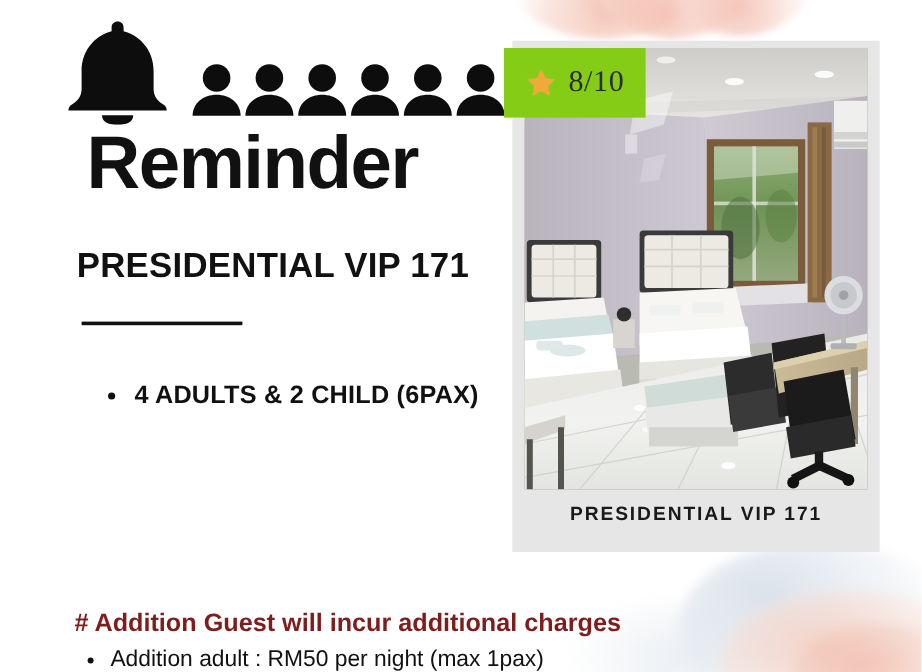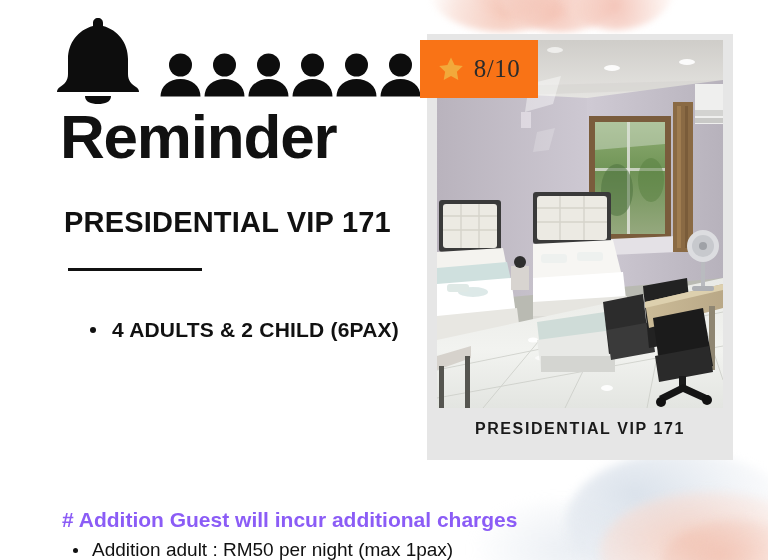--- a/index.html
+++ b/index.html
@@ -93,21 +93,21 @@
     display: flex;
     align-items: flex-end;
     gap: 3px;
     margin-left: 16px;
     margin-bottom: 7px;
   }
   .person-icon { display: block; }
 
   .title-reminder {
     position: absolute;
-    left: 60px; top: 106px;
+    left: 72px; top: 106px;
     font-size: 62px;
     font-weight: 700;
     letter-spacing: -1.2px;
     color: #111111;
     line-height: 1;
     white-space: nowrap;
   }
 
   .subtitle-room {
     position: absolute;
@@ -152,21 +152,21 @@
     background: #111111;
     border-radius: 50%;
   }
 
   
   .note-heading {
     position: absolute;
     left: 62px; top: 508px;
     font-size: 21px;
     font-weight: 700;
-    color: #8b5cf6;
+    color: #7f1d1d;
     letter-spacing: 0px;
     white-space: nowrap;
   }
   .note-list {
     position: absolute;
     left: 62px; top: 538px;
     margin: 0; padding: 0;
     list-style: none;
     width: 470px;
   }
@@ -212,21 +212,21 @@
     font-weight: 700;
     letter-spacing: 1.6px;
     color: #1a1a1a;
   }
 
   
   .rating-badge {
     position: absolute;
     left: 420px; top: 40px;
     width: 118px; height: 58px;
-    background: #f97316;
+    background: #84cc16;
     display: flex;
     align-items: center;
     justify-content: center;
     gap: 10px;
   }
   .star-icon { display: block; }
   .rating-value {
     font-family: "Liberation Serif", serif;
     font-size: 25px;
     color: #2b2b2b;

